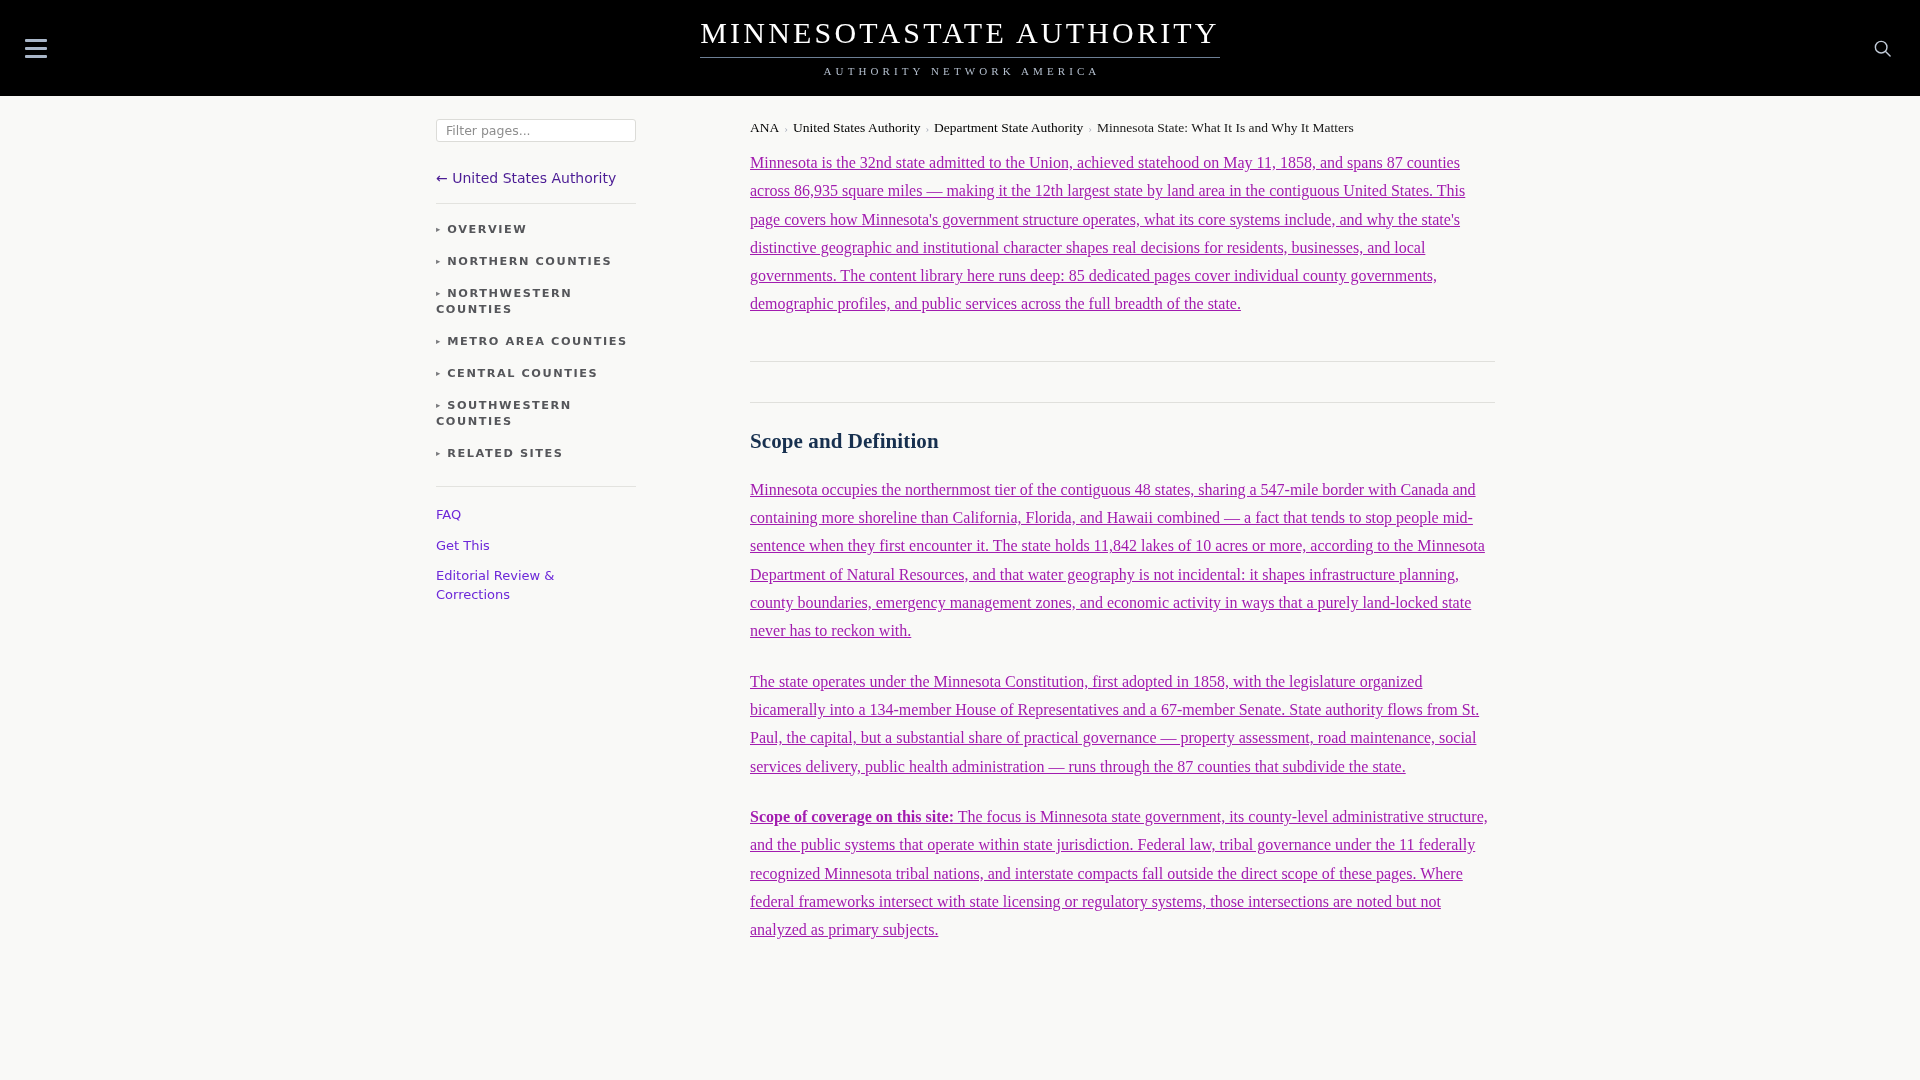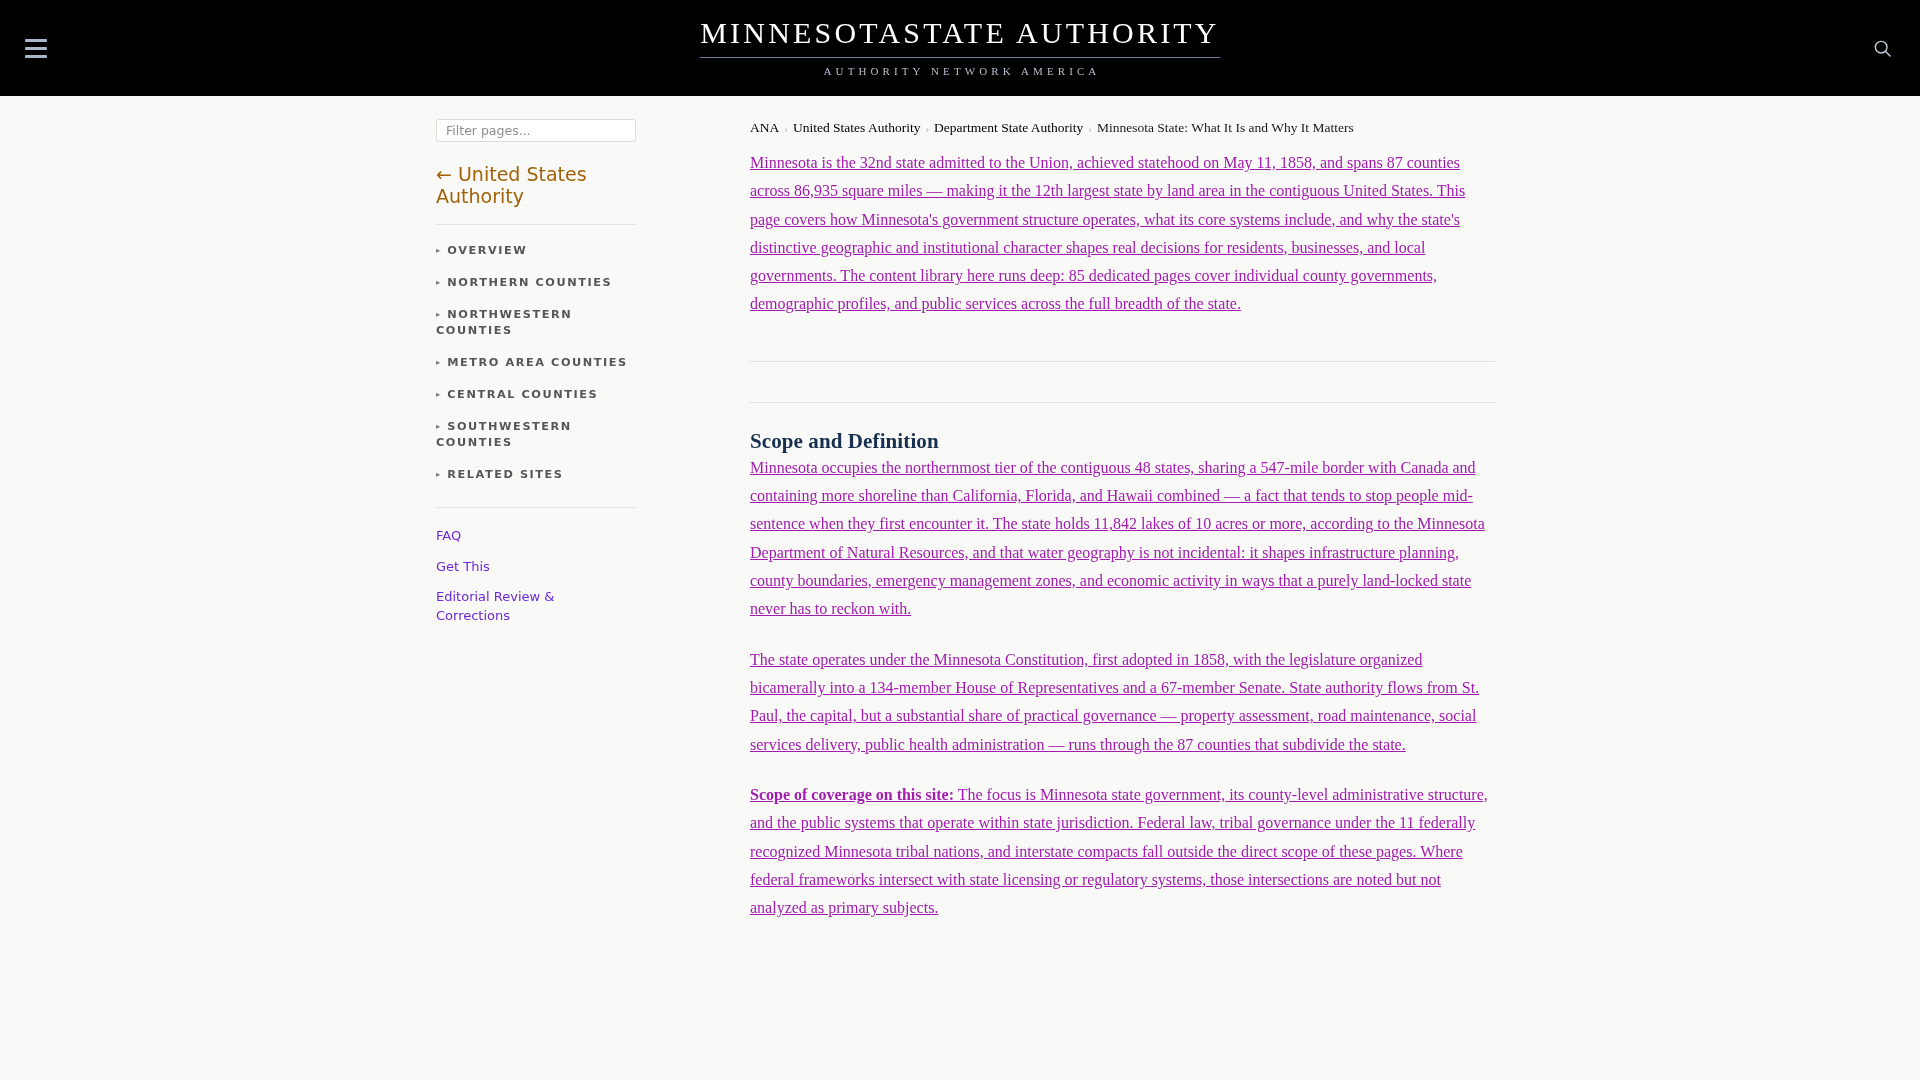--- a/index.html
+++ b/index.html
@@ -119,24 +119,24 @@
     border: 1px solid #dcdcd8;
     border-radius: 3px;
     outline: none;
     display: block;
     margin-left: 11px;
   }
   .filter-input::placeholder { color: #8e8e8e; }
 
   .back-link {
     display: block;
-    margin: 17px 0 0 0;
+    margin: 24px 0 0 0;
     padding: 4px 0 4px 11px;
-    font-size: 19px;
-    color: #a16207;
+    font-size: 14px;
+    color: #4c1d95;
     text-decoration: none;
     cursor: pointer;
   }
 
   .side-sep {
     height: 1px;
     background: #e3e3df;
     margin: 13px 0 0 11px;
     width: 200px;
   }
@@ -228,20 +228,21 @@
     width: 100%;
   }
   .rule-gap { height: 40px; }
 
   .section-title {
     font-family: "Liberation Serif", serif;
     font-size: 21px;
     font-weight: 700;
     color: #17304f;
     margin-top: 26px;
+    margin-bottom: 22px;
     letter-spacing: 0.1px;
   }
 
   .strong-lead { font-weight: 700; }
 
   .block-divider {
     margin-top: 42px;
   }
 </style>
 </head>

